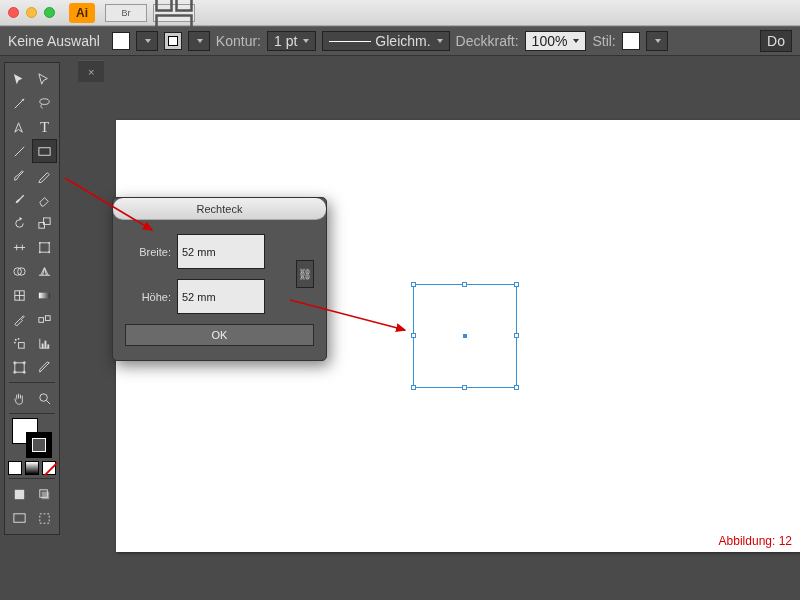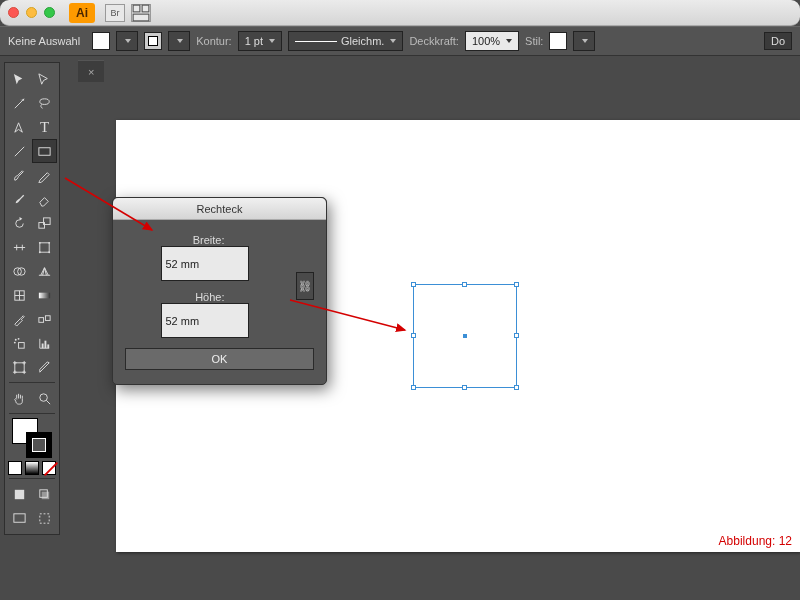--- a/index.html
+++ b/index.html
@@ -1,29 +1,29 @@
 <!DOCTYPE html>
 <html><head>
 <meta charset="utf-8">
 <style>
 * { margin: 0; padding: 0; box-sizing: border-box; font-family: "Helvetica Neue", Arial, sans-serif; }
 body { background: #4a4a4a; width: 800px; height: 600px; overflow: hidden; position: relative; }
 
 
-.menubar { height: 26px; background: linear-gradient(#ebebeb,#d5d5d5); display: flex; align-items: center; padding: 0 8px; border-bottom: 1px solid #aaa; border-radius: 9px; }
+.menubar { height: 26px; background: linear-gradient(#ebebeb,#d5d5d5); display: flex; align-items: center; padding: 0 8px; border-bottom: 1px solid #aaa; }
 .traffic { display: flex; gap: 7px; margin-right: 14px; }
 .traffic span { width: 11px; height: 11px; border-radius: 50%; display: inline-block; }
 .tl-close { background: #fc5753; border: 1px solid #d74c3f; }
 .tl-min   { background: #fdbc40; border: 1px solid #d6a322; }
 .tl-max   { background: #34c749; border: 1px solid #2aa13a; }
 .app-badge { width: 26px; height: 20px; background: #fe9a00; color: #4a2600; font-weight: bold; font-size: 12px; display: flex; align-items: center; justify-content: center; border-radius: 3px; margin-right: 10px; }
-.mb-item { width: 20px; height: 18px; border: 1px solid #999; background: #e8e8e8; margin-right: 6px; display: flex; align-items: center; justify-content: center; font-size: 9px; color: #555; }
-
-
-.controlbar { height: 30px; background: #535353; border-top: 1px solid #666; border-bottom: 1px solid #333; display: flex; align-items: center; padding: 0 8px; font-size: 11px; color: #ddd; gap: 6px; white-space: nowrap; }
+.mb-item { width: 42px; height: 18px; border: 1px solid #999; background: #e8e8e8; margin-right: 6px; display: flex; align-items: center; justify-content: center; font-size: 9px; color: #555; }
+
+
+.controlbar { height: 30px; background: #535353; border-top: 1px solid #666; border-bottom: 1px solid #333; display: flex; align-items: center; padding: 0 8px; font-size: 14px; color: #ddd; gap: 6px; white-space: nowrap; }
 .sel-label { color: #ddd; margin-right: 6px; }
 .swatch { width: 18px; height: 18px; border: 1px solid #222; display: inline-block; }
 .swatch.white { background: #fff; }
 .swatch.stroke { background: #fff; box-shadow: inset 0 0 0 3px #ccc, inset 0 0 0 4px #000; }
 .drop { background: #444; border: 1px solid #222; height: 20px; display: flex; align-items: center; padding: 0 6px; gap: 4px; color: #ddd; }
 .drop .caret { width: 0; height: 0; border-left: 3px solid transparent; border-right: 3px solid transparent; border-top: 4px solid #bbb; margin-left: 2px; }
 .seg-label { color: #bbb; }
 .linestyle { width: 42px; height: 1px; background: #fff; display: inline-block; }
 .rounddot { width: 4px; height: 4px; border-radius: 50%; background: #000; display: inline-block; margin-right: 4px; }
 .do-btn { background: #3a3a3a; border: 1px solid #222; color: #ddd; padding: 2px 6px; margin-left: auto; }
@@ -55,23 +55,23 @@
 
 .selrect { position: absolute; border: 1px solid #3b8fd6; }
 .handle { position: absolute; width: 5px; height: 5px; background: #fff; border: 1px solid #3b8fd6; }
 .h-tl { left: -3px; top: -3px; } .h-tm { left: calc(50% - 3px); top: -3px; } .h-tr { right: -3px; top: -3px; }
 .h-ml { left: -3px; top: calc(50% - 3px); } .h-mr { right: -3px; top: calc(50% - 3px); }
 .h-bl { left: -3px; bottom: -3px; } .h-bm { left: calc(50% - 3px); bottom: -3px; } .h-br { right: -3px; bottom: -3px; }
 .center-dot { position: absolute; left: calc(50% - 2px); top: calc(50% - 2px); width: 4px; height: 4px; background: #3b8fd6; }
 
 
 .dialog { position: absolute; left: 112px; top: 197px; width: 215px; background: #555; border: 1px solid #333; border-radius: 5px; box-shadow: 3px 5px 15px rgba(0,0,0,0.5); }
-.dlg-title { height: 22px; background: linear-gradient(#f0f0f0,#d5d5d5); border-top-left-radius: 5px; border-top-right-radius: 5px; display: flex; align-items: center; justify-content: center; font-size: 11px; color: #333; border-bottom: 1px solid #aaa; }
+.dlg-title { height: 22px; background: linear-gradient(#f0f0f0,#d5d5d5); border-top-left-radius: 5px; border-top-right-radius: 5px; display: flex; align-items: center; justify-content: center; font-size: 11px; color: #333; border-bottom: 1px solid #aaa; border-radius: 10px; }
 .dlg-body { padding: 14px 12px; }
-.dlg-row { display: flex; align-items: center; margin-bottom: 10px; flex-direction: column; }
+.dlg-row { display: flex; align-items: center; margin-bottom: 10px; }
 .dlg-label { width: 46px; text-align: right; font-size: 11px; color: #ddd; margin-right: 6px; }
 .dlg-input { width: 88px; height: 35px; background: #e9e9e9; border: 1px solid #222; font-size: 11px; padding: 0 4px; color: #222; }
 .link-btn { width: 18px; height: 28px; background: #4a4a4a; border: 1px solid #222; color: #ddd; font-size: 11px; display: flex; align-items: center; justify-content: center; margin-left: 12px; }
 .dlg-btns { display: flex; gap: 10px; margin-top: 10px; }
 .dlg-btn { flex: 1; height: 22px; background: #6a6a6a; border: 1px solid #2a2a2a; color: #eee; font-size: 11px; display: flex; align-items: center; justify-content: center; }
 
 
 svg.overlay { position: absolute; left: 0; top: 0; pointer-events: none; }
 
 

